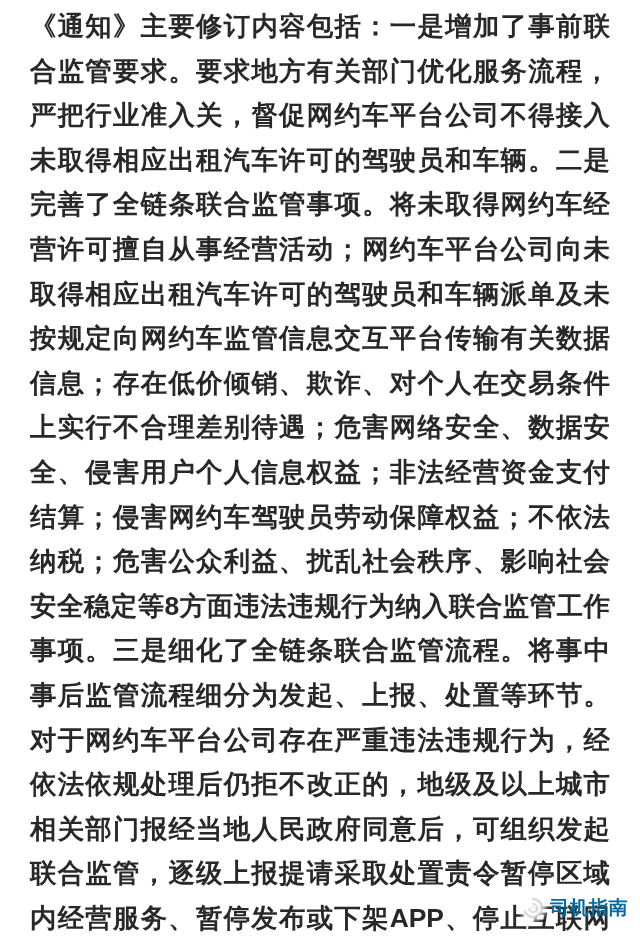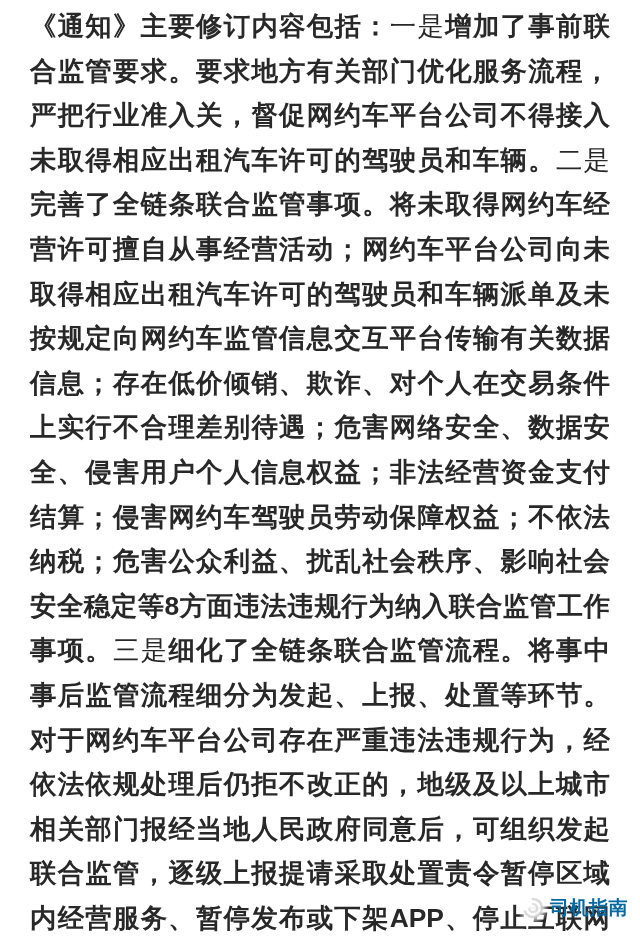--- a/index.html
+++ b/index.html
@@ -24,21 +24,21 @@
     line-height: 44.6px;
     color: #282828;
     text-align: justify;
     letter-spacing: 0;
     word-break: break-all;
   }
   .seg {
     font-weight: 700;
   }
   .seg.bold {
-    font-weight: 400;
+    font-weight: 700;
   }
   .watermark {
     position: absolute;
     right: 12px;
     bottom: 17px;
     display: flex;
     align-items: center;
     pointer-events: none;
   }
   .wm-icon {

